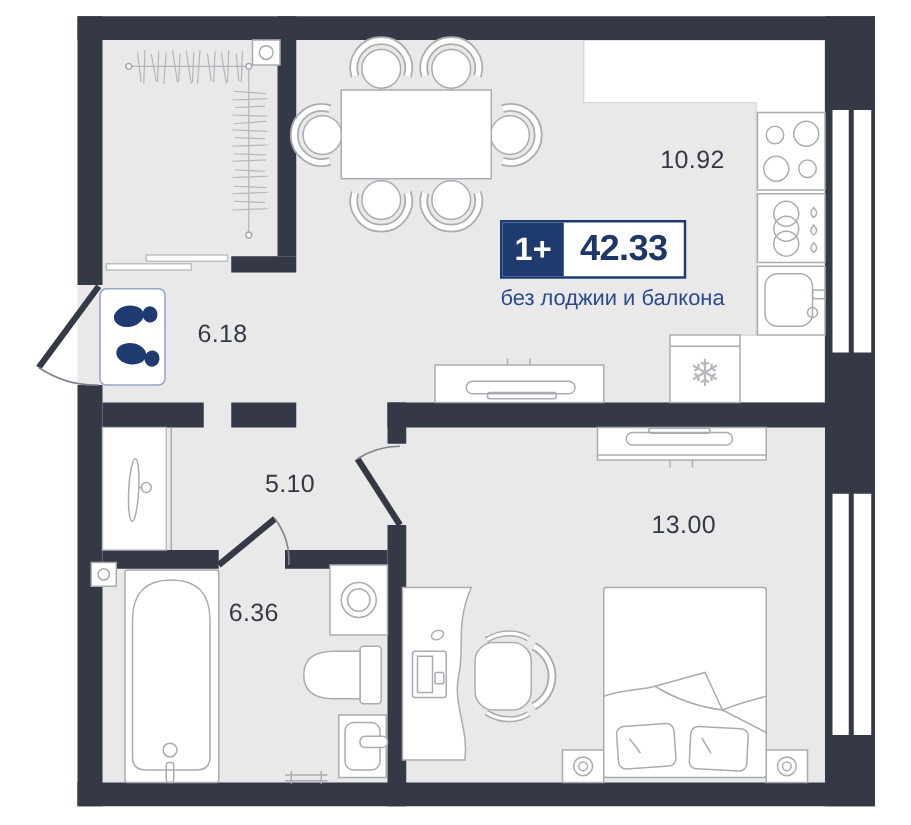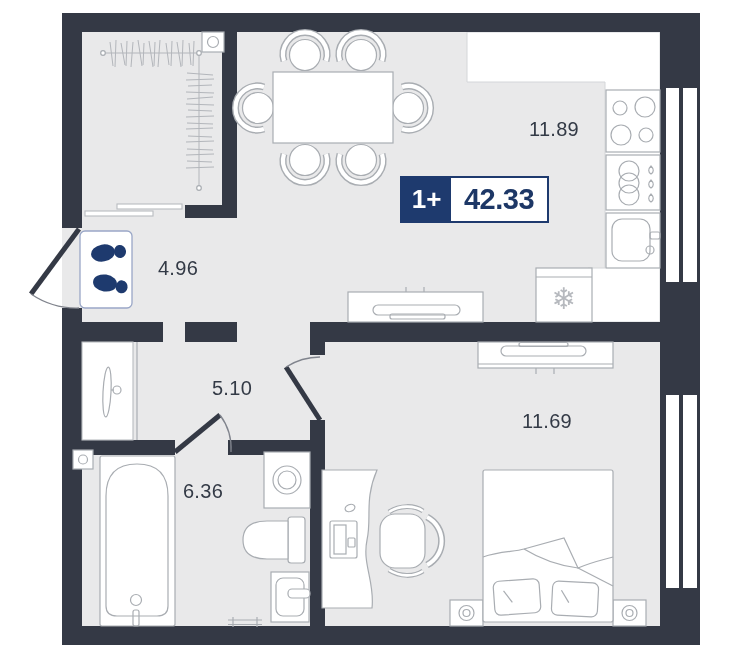--- a/index.html
+++ b/index.html
@@ -243,23 +243,24 @@
     <rect x="380" y="514" width="45" height="54" rx="15" class="s1"></rect>
     <path d="M389,512 C400,505 414,505 423,511" fill="none" stroke="#a9adb2" stroke-width="5"></path>
     <path d="M389,512 C400,505 414,505 423,511" fill="none" stroke="#ffffff" stroke-width="2.6"></path>
     <path d="M389,570 C400,577 414,577 423,571" fill="none" stroke="#a9adb2" stroke-width="5"></path>
     <path d="M389,570 C400,577 414,577 423,571" fill="none" stroke="#ffffff" stroke-width="2.6"></path>
     <path d="M427,517 A27,27 0 0 1 427,565" fill="none" stroke="#a9adb2" stroke-width="7"></path>
     <path d="M427,517 A27,27 0 0 1 427,565" fill="none" stroke="#ffffff" stroke-width="4"></path>
   </g>
 </svg>
 
-  <div class="area-label" style="left:554px;top:129px">11.89</div>
-  <div class="area-label" style="left:178px;top:268px">4.96</div>
+  <div class="area-label" style="left:554px;top:129px">10.92</div>
+  <div class="area-label" style="left:178px;top:268px">6.18</div>
   <div class="area-label" style="left:232px;top:388px">5.10</div>
   <div class="area-label" style="left:203px;top:491px">6.36</div>
-  <div class="area-label" style="left:547px;top:421px">11.69</div>
+  <div class="area-label" style="left:547px;top:421px">13.00</div>
 
   <div class="badge">
     <div class="badge-rooms">1+</div>
     <div class="badge-area">42.33</div>
   </div>
+  <div class="badge-note">без лоджии и балкона</div>
 </div>
 
 </body></html>

